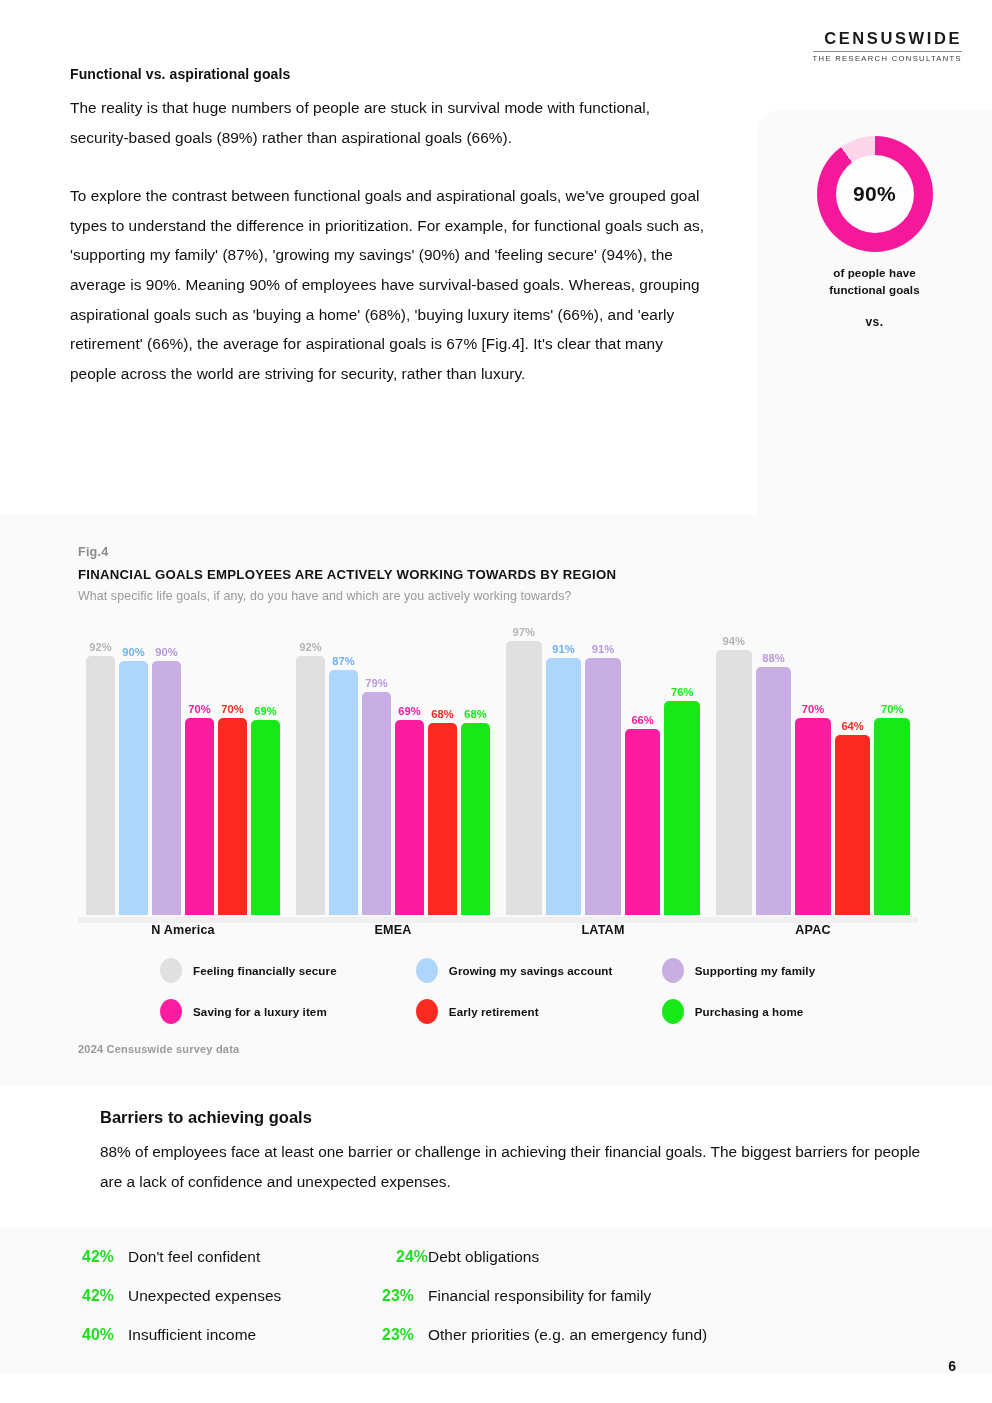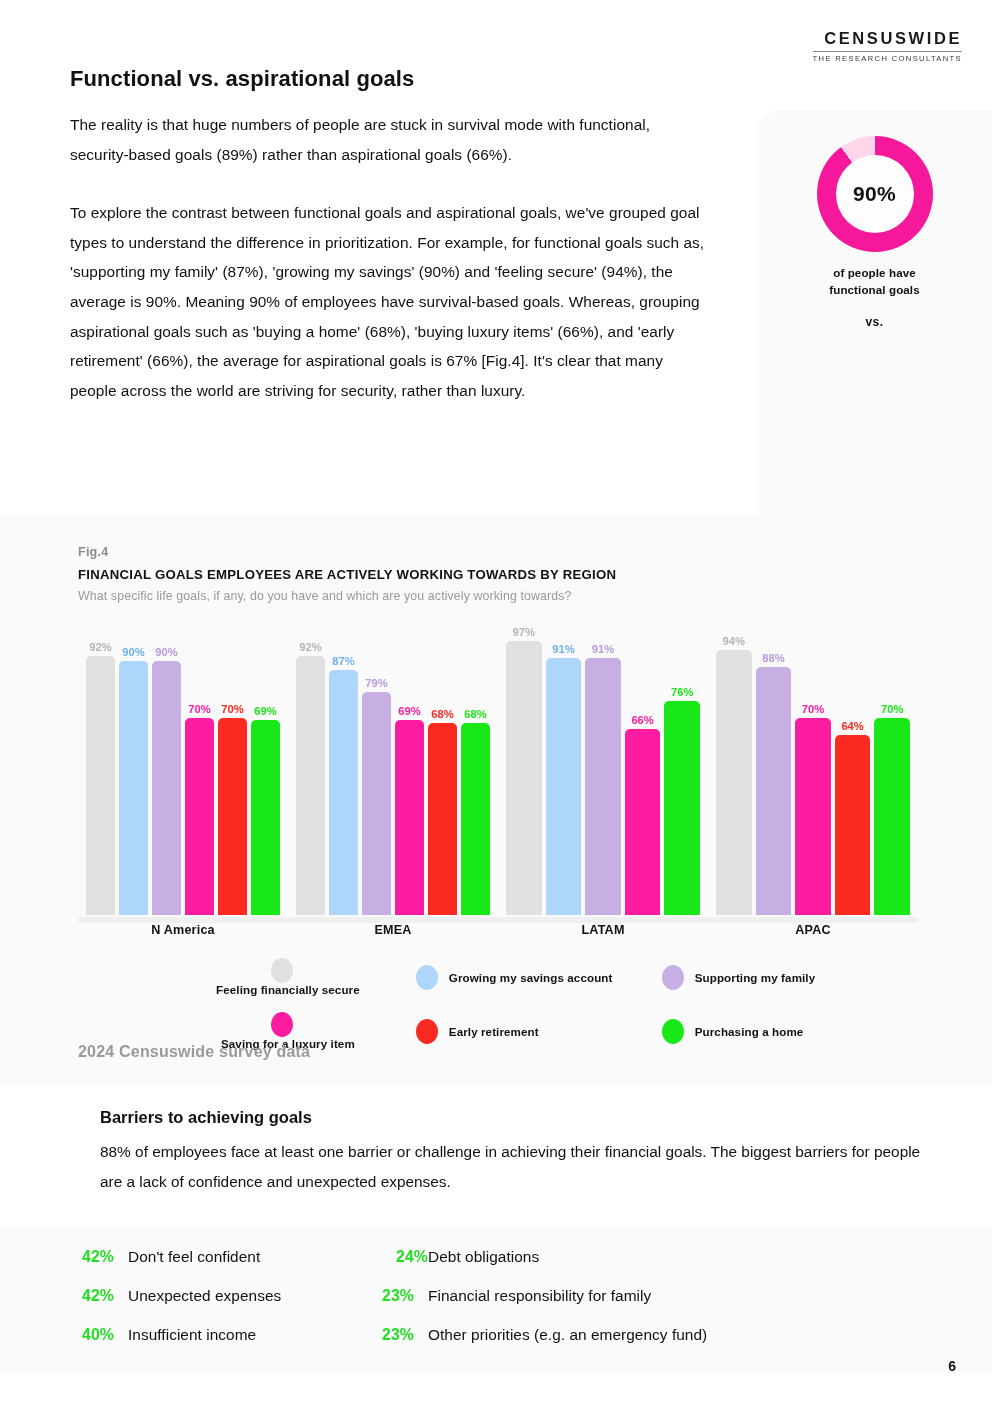--- a/index.html
+++ b/index.html
@@ -19,22 +19,22 @@
     color:#1b1b1b; line-height: 1;
   }
   .logo-rule { height:1px; background:#8a8a8a; margin: 4px 0 3px 0; width: 100%; }
   .logo-sub {
     font-size: 7.6px; letter-spacing: 1.35px; color:#3b3b3b; line-height:1;
   }
 
   
   .intro { position:absolute; left: 70px; top: 66px; width: 640px; }
   .intro h2 {
-    font-size: 22px; font-weight: 700; color:#111; letter-spacing:.1px;
-    margin-bottom: 18px;
+    font-size: 14px; font-weight: 700; color:#111; letter-spacing:.1px;
+    margin-bottom: 11px;
   }
   .intro p {
     font-size: 15.4px; line-height: 29.6px; color:#111; letter-spacing:.05px;
   }
   .intro p.second { margin-top: 29px; }
 
   
   .donut-panel {
     position:absolute; left: 757px; top: 110px; width: 247px; height: 485px;
     background:#fafafa; border-radius: 22px 0 0 22px;
@@ -75,21 +75,21 @@
   .fig-title {
     position:absolute; left: 78px; top: 52px;
     font-size: 13.2px; font-weight: 700; color:#111; letter-spacing:.25px;
   }
   .fig-sub {
     position:absolute; left: 78px; top: 74px;
     font-size: 12.4px; color:#9a9a9a; letter-spacing:.1px;
   }
   .fig-source {
     position:absolute; left: 78px; top: 528px;
-    font-size: 16px; font-weight: 700; color:#9a9a9a; letter-spacing:.2px;
+    font-size: 11px; font-weight: 700; color:#9a9a9a; letter-spacing:.2px;
   }
 
   
   .plot {
     position:absolute; left: 78px; top: 118px;
     width: 840px; height: 282px;
   }
   .plot-base {
     position:absolute; left: 0; bottom: -8px; width: 840px; height: 6px;
     background:#f0f0f0; border-radius: 2px;
@@ -118,21 +118,21 @@
     flex:1 1 0; text-align:center;
     font-size: 12.6px; font-weight: 700; color:#111; letter-spacing:.2px;
   }
 
   
   .legend {
     position:absolute; left: 160px; top: 443px; width: 700px;
   }
   .legend-row { display:flex; margin-bottom: 16px; }
   .legend-item { display:flex; align-items:center; }
-  .legend-item.c1 { width: 258px; flex-direction: column; }
+  .legend-item.c1 { width: 258px; }
   .legend-item.c2 { width: 248px; }
   .legend-item.c3 { width: 200px; }
   .swatch {
     width: 22px; height: 25px; border-radius: 50%; flex: none; margin-right: 11px;
   }
   .legend-txt { font-size: 11.6px; font-weight: 700; color:#111; letter-spacing:.1px; }
 
   
   .barriers { position:absolute; left: 100px; top: 1108px; width: 830px; }
   .barriers h2 { font-size: 16.5px; font-weight:700; color:#111; margin-bottom: 10px; }

